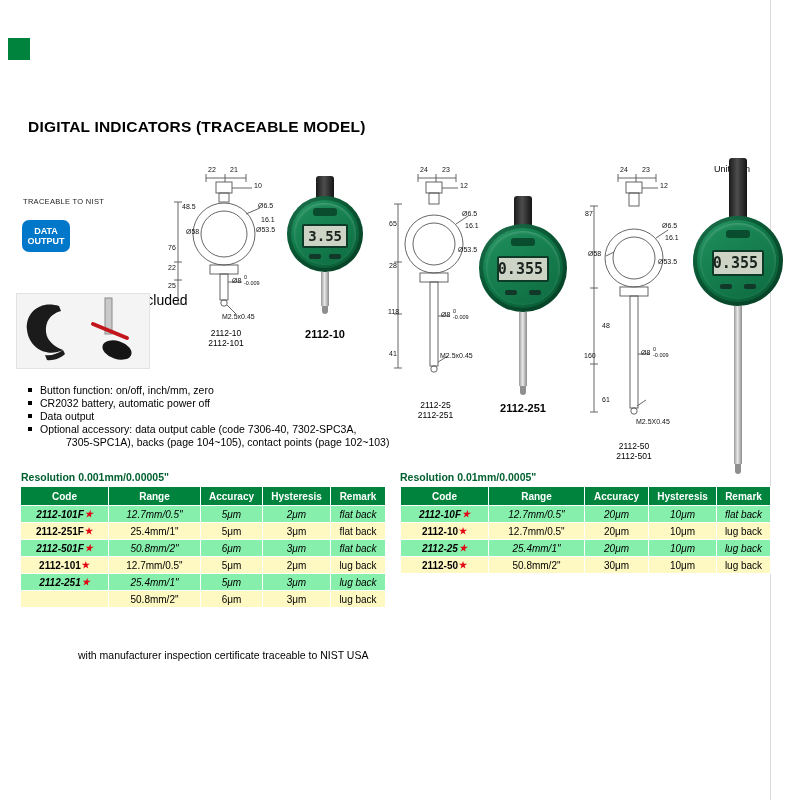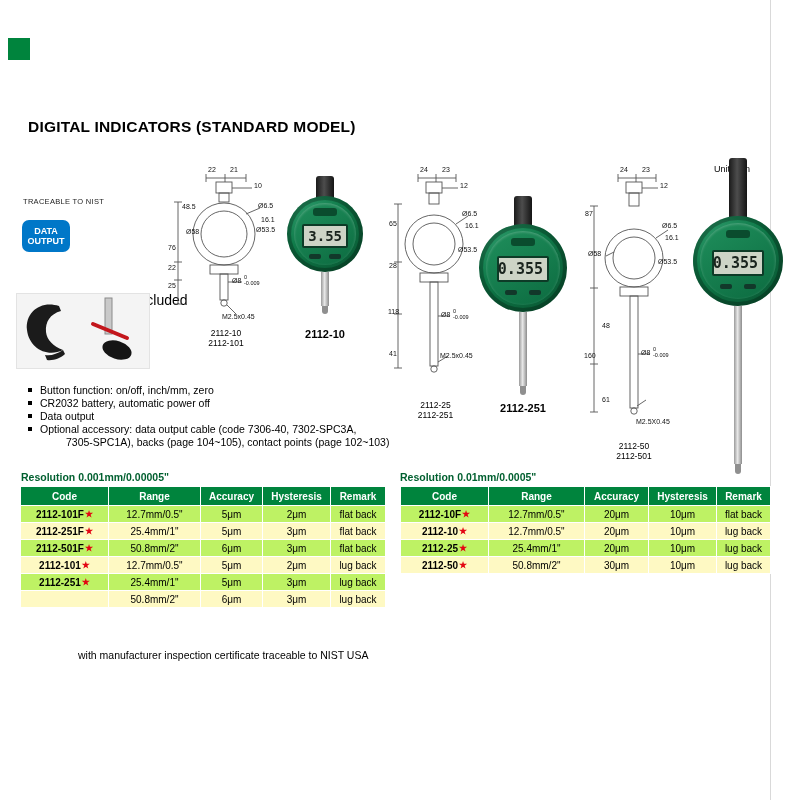--- a/index.html
+++ b/index.html
@@ -32,34 +32,34 @@
   .ind-lcd{position:absolute;background:#cdd4c6;border:2px solid #0d3b27;border-radius:2px;font-family:"DejaVu Sans Mono",monospace;font-weight:bold;color:#1a241e;display:flex;align-items:center;justify-content:flex-end;padding-right:4px;box-sizing:border-box;}
   .ind-btn{position:absolute;width:12px;height:5px;background:#12382a;border-radius:2px;}
   .ind-stem{position:absolute;background:linear-gradient(90deg,#9a9a9a,#e8e8e8 45%,#8c8c8c);}
   .ind-tip{position:absolute;background:#8f8f8f;border-radius:0 0 3px 3px;}
   .prod-label{position:absolute;font-weight:bold;font-size:11px;text-align:center;}
   .unit-note{position:absolute;left:714px;top:164px;font-size:9px;}
   .res-title{position:absolute;font-weight:bold;font-size:10.5px;color:#005f2f;}
   table.spec{position:absolute;border-collapse:collapse;table-layout:fixed;font-size:10px;}
   .spec th{background:#00843d;color:#fff;font-weight:bold;height:18px;border:1px solid #fff;padding:0;text-align:center;font-size:10px;}
   .spec td{height:16px;border:1px solid #fff;text-align:center;padding:0 1px;}
-  .spec tr.g td{background:#bef264;}
+  .spec tr.g td{background:#86efac;font-style:italic;}
   .spec tr.w td{background:#fef9c3;}
   .spec td.code{font-weight:bold;}
   .star{color:#e30613;font-size:9px;margin-left:1px;position:relative;top:-1px;}
   .footnote{position:absolute;left:78px;top:616px;font-size:10.5px;margin-top:33px;}
 </style>
 </head>
 <body>
 
 <div class="page">
   <div class="corner-mark"></div>
   <div class="edge-line"></div>
 
-  <h1 class="title">DIGITAL INDICATORS (STANDARD MODEL)</h1>
+  <h1 class="title">DIGITAL INDICATORS (TRACEABLE MODEL)</h1>
 
   <div class="traceable">TRACEABLE TO NIST</div>
 
   <div class="data-output">
     <span>DATA</span>
     <span>OUTPUT</span>
   </div>
 
   <div class="spindle-note">spindle lift knob is included</div>
 

